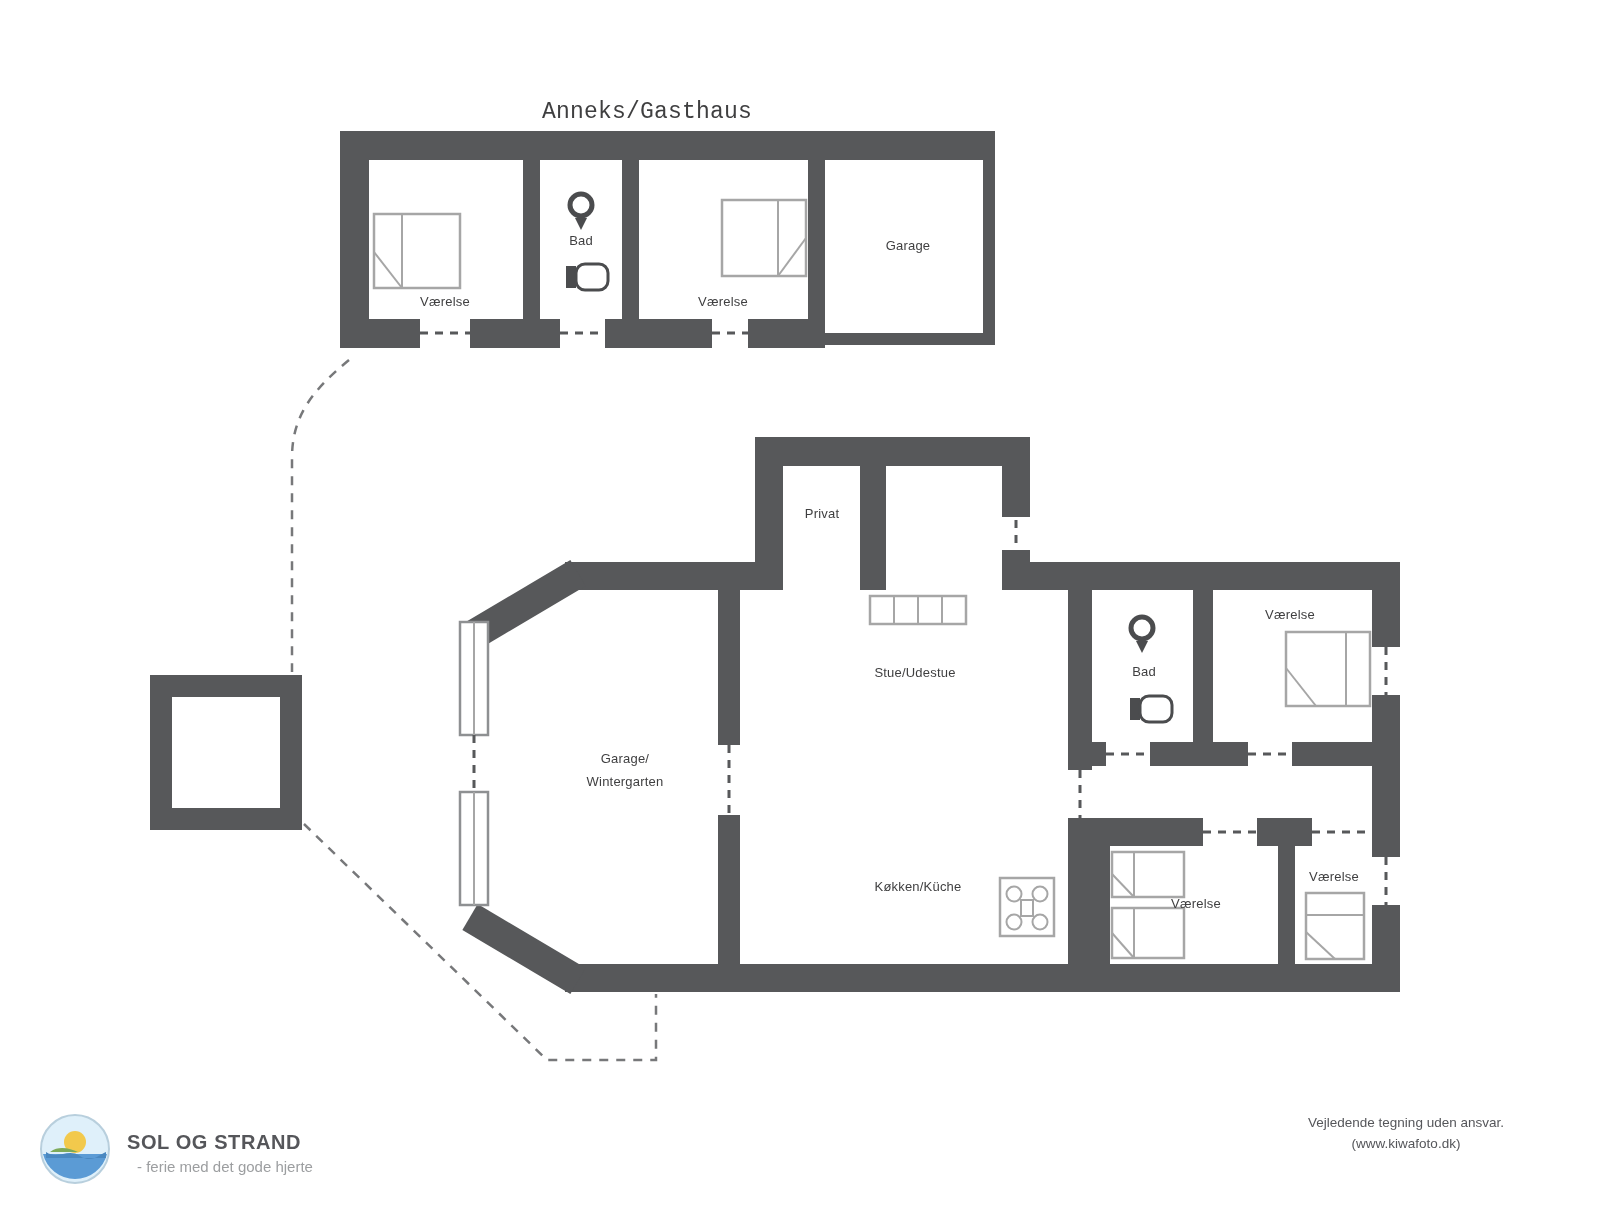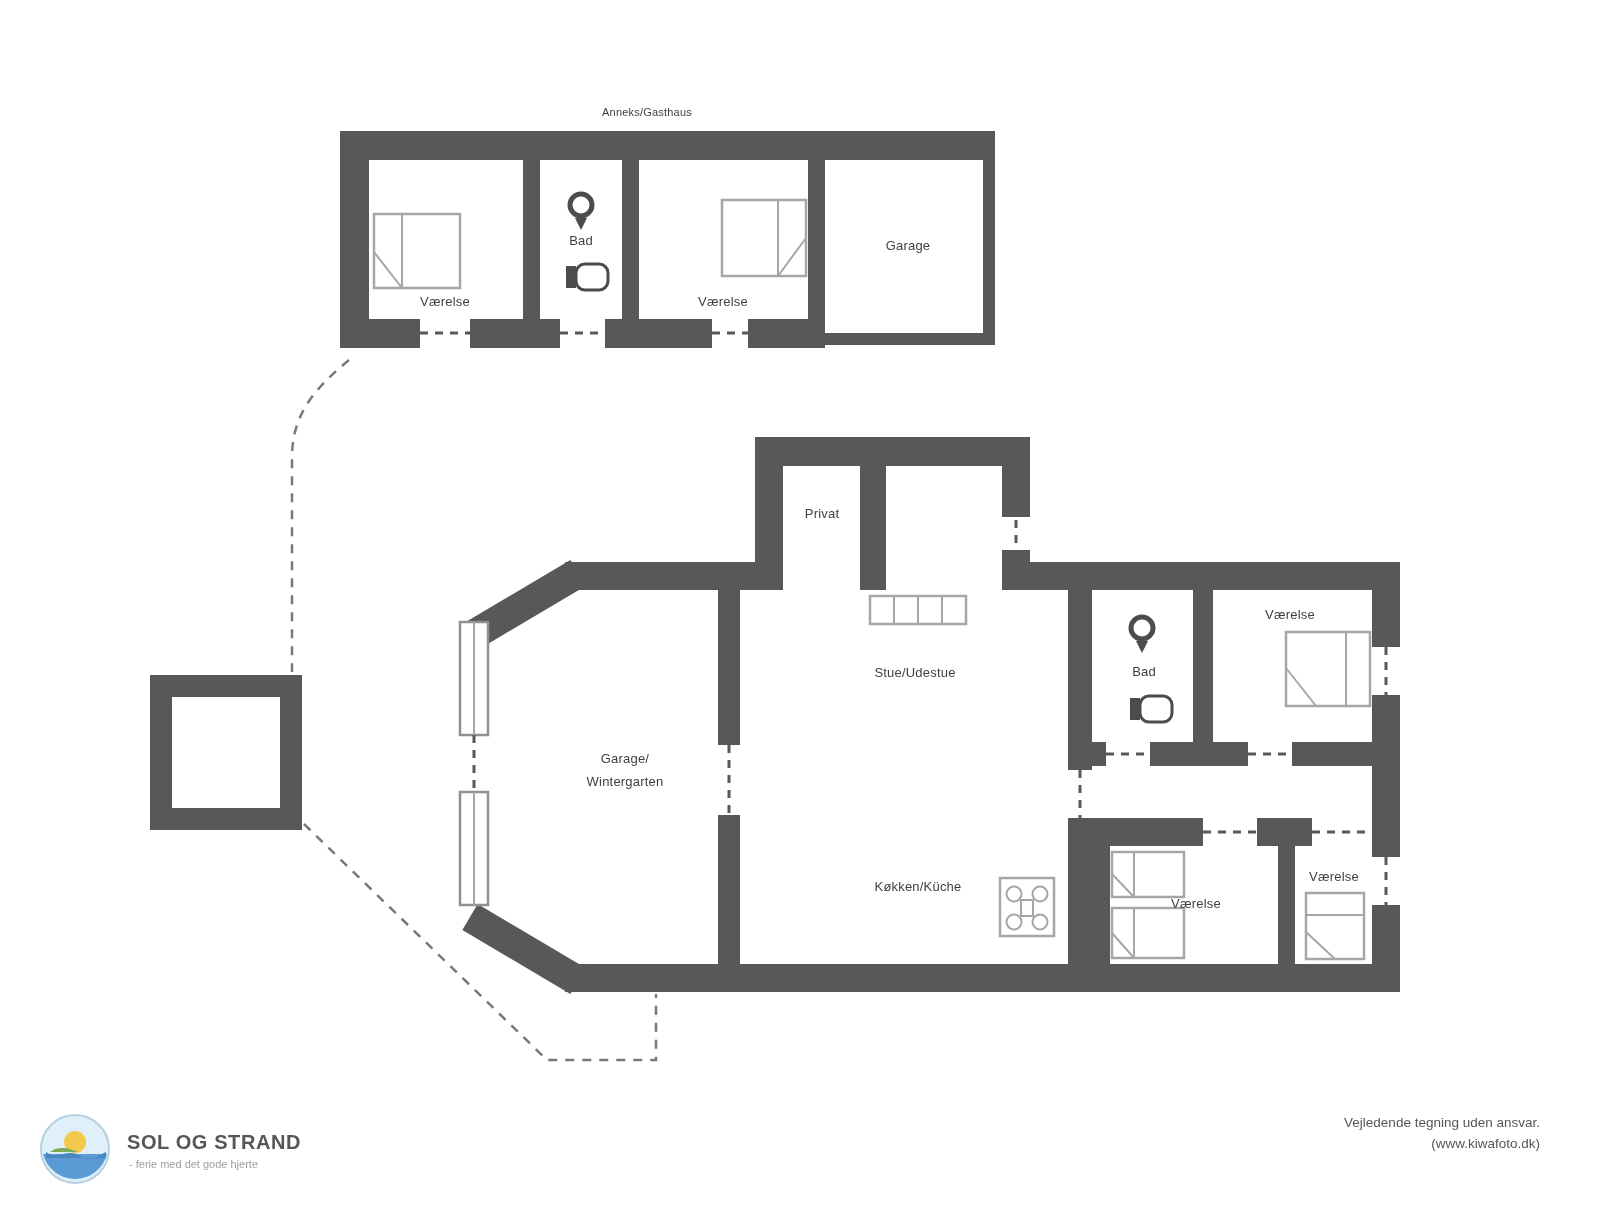--- a/index.html
+++ b/index.html
@@ -15,26 +15,26 @@
   .win{fill:#ffffff;stroke:#8e9092;stroke-width:2.5;}
   .adash{stroke:var(--wall);stroke-width:3;stroke-dasharray:8 7;fill:none;}
   .bdash{stroke:var(--dash-line);stroke-width:2.5;stroke-dasharray:9 8;fill:none;}
   .furn{fill:#ffffff;stroke:var(--furniture-line);stroke-width:2.5;}
   .furnline{stroke:var(--furniture-line);stroke-width:2;fill:none;}
   .fix{fill:#4b4c4e;}
   .fixw{fill:#ffffff;stroke:#4b4c4e;stroke-width:3;}
   .fixring{fill:#ffffff;stroke:#4b4c4e;stroke-width:5;}
   .lbl{position:absolute;transform:translate(-50%,-50%);font-size:13px;
        color:var(--label-text);white-space:nowrap;text-align:center;letter-spacing:.2px;}
-  .lbl.title{font-size:11px;}
+  .lbl.title{font-size:23px;font-family:Liberation Mono, monospace;}
   .lbl.two-line{line-height:23px;}
   .brand{position:absolute;left:127px;top:1131px;font-size:20px;font-weight:bold;
          color:var(--brand-text);letter-spacing:.6px;}
-  .tagline{position:absolute;left:129px;top:1158px;font-size:11px;color:var(--muted-text);}
-  .disclaimer{position:absolute;left:1272px;top:1112px;width:268px;text-align:right;
+  .tagline{position:absolute;left:137px;top:1158px;font-size:15px;color:var(--muted-text);}
+  .disclaimer{position:absolute;left:1272px;top:1112px;width:268px;text-align:center;
          font-size:13.5px;color:var(--brand-text);line-height:21px;}
 </style>
 </head>
 <body>
 
 <div class="plan">
 
   <svg width="1606" height="1205" viewBox="0 0 1606 1205">
 
     <g>

